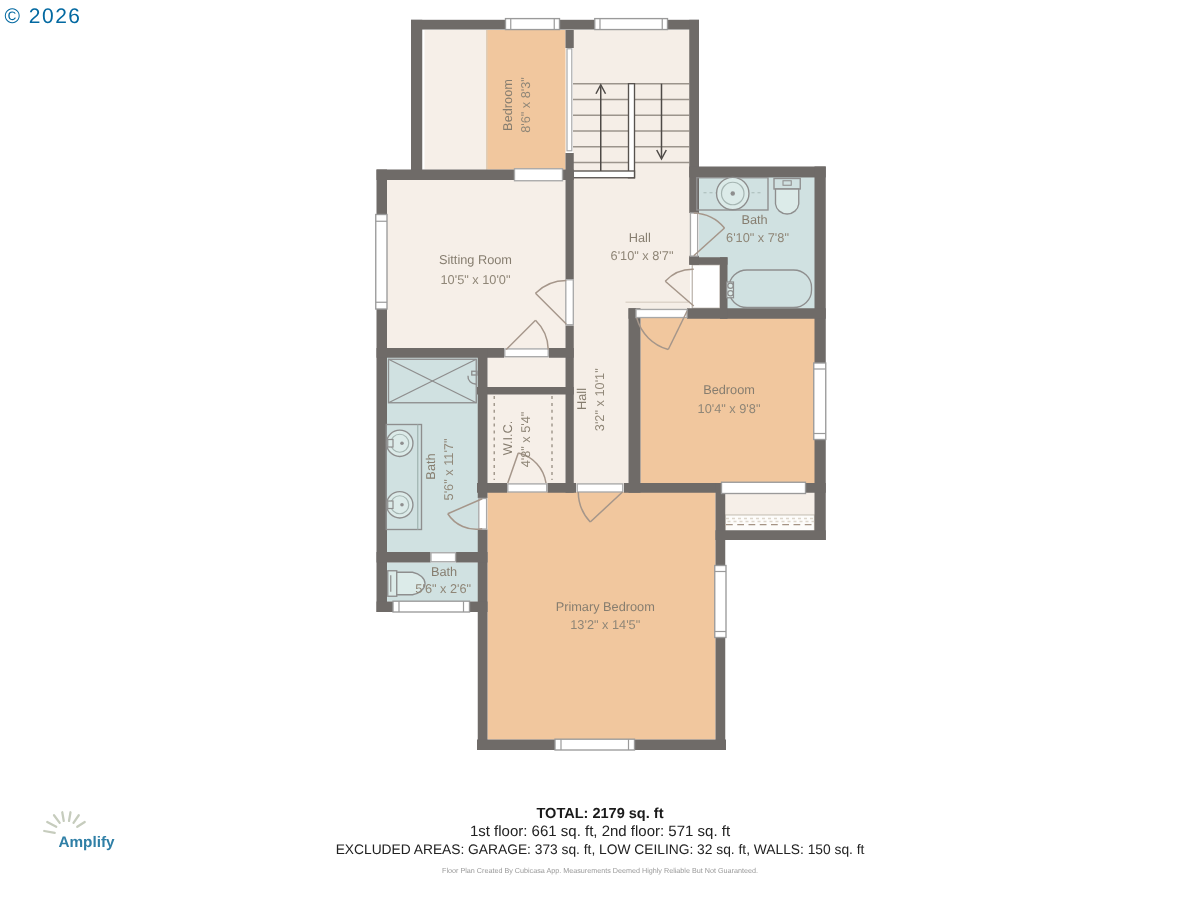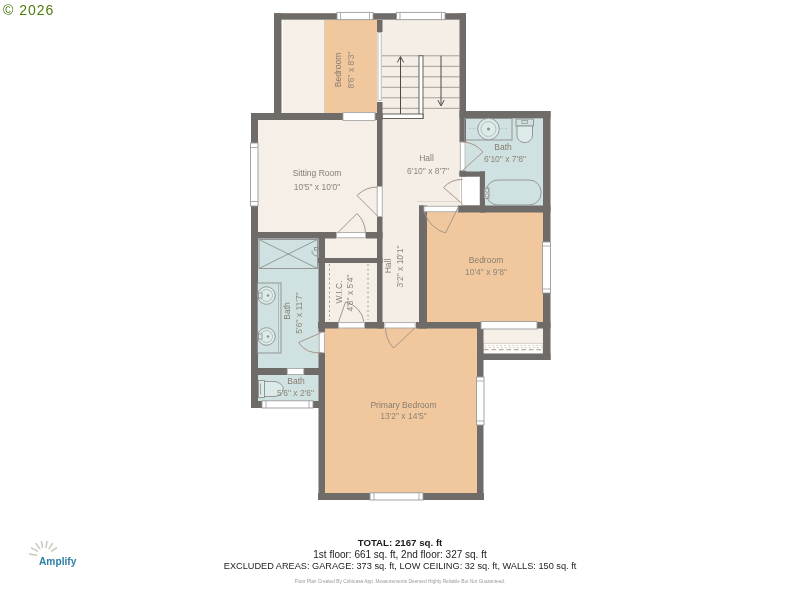--- a/index.html
+++ b/index.html
@@ -5,21 +5,21 @@
 html,body{margin:0;padding:0;width:800px;height:600px;background:#ffffff;font-family:"Liberation Sans",sans-serif;overflow:hidden}
 #page{position:relative;width:800px;height:600px}
 svg{position:absolute;top:0;left:0}
 .rl{fill:#867d6f;font-size:8.5px;font-family:"Liberation Sans",sans-serif}
 .rs{fill:#8f8677;font-size:8.5px;font-family:"Liberation Sans",sans-serif}
 </style>
 </head>
 <body>
 <div id="page">
 
-<div style="position:absolute;left:3px;top:2px;font-size:14px;letter-spacing:1px;color:#4d7c0f">© 2026</div>
+<div style="position:absolute;left:3px;top:2px;font-size:14px;letter-spacing:1px;color:#0369a1">© 2026</div>
 
 <svg width="800" height="600" viewBox="0 0 800 600">
 
 <g>
         <rect x="258" y="120" width="119" height="112" fill="#f6efe8"></rect>
       </g>
 
 <g>
         <rect x="283" y="20" width="41" height="93" fill="#f6efe8"></rect>
       </g>
@@ -401,20 +401,20 @@
 <line x1="10" y1="3.5" x2="13.8" y2="8.6"></line>
 <line x1="15.5" y1="1.5" x2="16.5" y2="7.3"></line>
 <line x1="21" y1="1.5" x2="20" y2="7.3"></line>
 <line x1="26.5" y1="3.5" x2="23" y2="8.6"></line>
 <line x1="30.5" y1="8" x2="25.5" y2="11.2"></line>
 </g>
 <text x="13" y="24.5" font-family="Liberation Sans" font-size="10.2" font-weight="bold" fill="#2f7fa6">Amplify</text>
 </svg>
 </div>
 
-<div style="position:absolute;left:0;top:538px;width:800px;text-align:center;line-height:1;font-size:9.7px;font-weight:bold;color:#1a1a1a">TOTAL: 2167 sq. ft</div>
-
-<div style="position:absolute;left:0;top:549.5px;width:800px;text-align:center;line-height:1;font-size:10px;color:#222222">1st floor: 661 sq. ft, 2nd floor: 327 sq. ft</div>
+<div style="position:absolute;left:0;top:538px;width:800px;text-align:center;line-height:1;font-size:9.7px;font-weight:bold;color:#1a1a1a">TOTAL: 2179 sq. ft</div>
+
+<div style="position:absolute;left:0;top:549.5px;width:800px;text-align:center;line-height:1;font-size:10px;color:#222222">1st floor: 661 sq. ft, 2nd floor: 571 sq. ft</div>
 
 <div style="position:absolute;left:0;top:561.5px;width:800px;text-align:center;line-height:1;font-size:9.2px;color:#222222">EXCLUDED AREAS: GARAGE: 373 sq. ft, LOW CEILING: 32 sq. ft, WALLS: 150 sq. ft</div>
 
 <div style="position:absolute;left:0;top:580px;width:800px;text-align:center;line-height:1;font-size:4.8px;color:#9a9a9a">Floor Plan Created By Cubicasa App. Measurements Deemed Highly Reliable But Not Guaranteed.</div>
 </div>
 
 </body></html>

